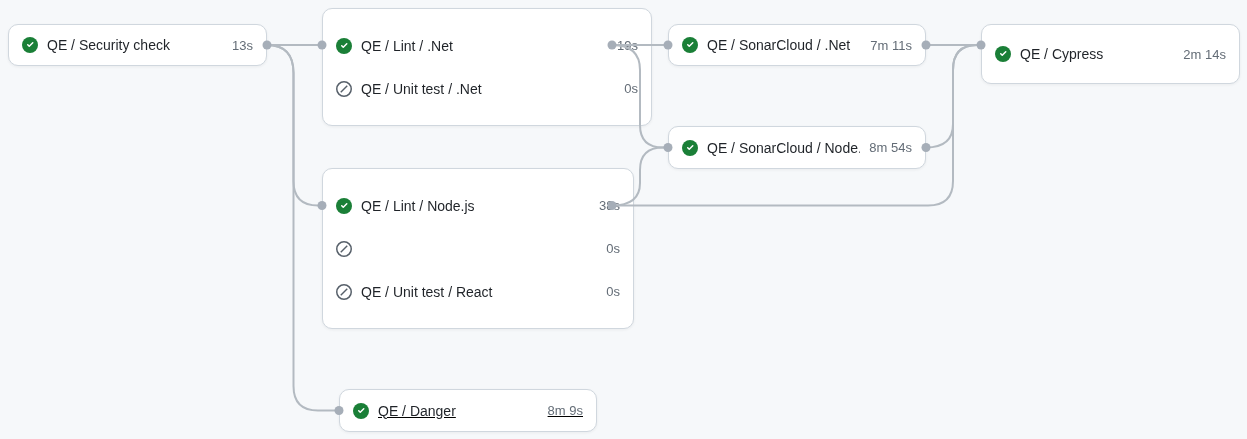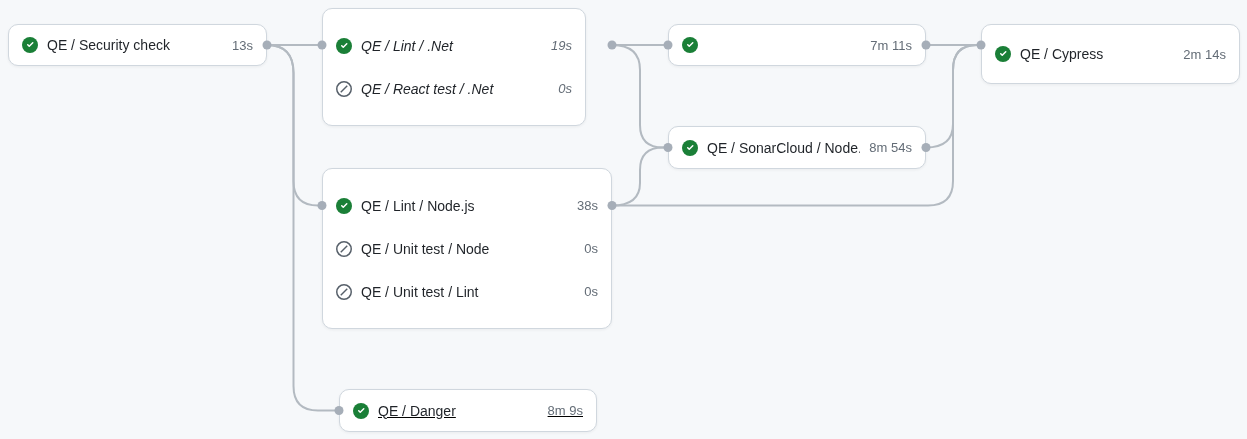--- a/index.html
+++ b/index.html
@@ -100,56 +100,57 @@
         <circle cx="8" cy="8" r="8" style="fill:var(--success-green,#1a7f37)"></circle>
         <path style="fill:var(--check-mark,#fff)" d="M11.28 5.28a.75.75 0 0 1 0 1.06l-3.5 3.5a.75.75 0 0 1-1.06 0l-1.5-1.5a.75.75 0 1 1 1.06-1.06l.97.97 2.97-2.97a.75.75 0 0 1 1.06 0Z"></path>
       </svg>
 
     </span>
     <span class="label">QE / Security check</span>
     <span class="duration">13s</span>
   </a>
       </div>
   </div>
-    <div class="card" style="left: 322px; top: 8px; width: 264px; height: 118px; font-style: italic;">
+    <div class="card" style="left: 322px; top: 8px; width: 330px; height: 118px;">
     <div class="rows">
         <a class="row" data-status="success">
     <span class="icon">
       <svg class="ic-success" width="16" height="16" viewBox="0 0 16 16" aria-hidden="true">
         <circle cx="8" cy="8" r="8" style="fill:var(--success-green,#1a7f37)"></circle>
         <path style="fill:var(--check-mark,#fff)" d="M11.28 5.28a.75.75 0 0 1 0 1.06l-3.5 3.5a.75.75 0 0 1-1.06 0l-1.5-1.5a.75.75 0 1 1 1.06-1.06l.97.97 2.97-2.97a.75.75 0 0 1 1.06 0Z"></path>
       </svg>
 
     </span>
     <span class="label">QE / Lint / .Net</span>
     <span class="duration">19s</span>
   </a>
         <a class="row" data-status="skipped">
     <span class="icon">
 
       <svg class="ic-skipped" width="16" height="16" viewBox="0 0 16 16" aria-hidden="true">
         <circle cx="8" cy="8" r="7.25" fill="none" style="stroke:var(--skipped-gray,#57606a)" stroke-width="1.5"></circle>
         <line x1="4.75" y1="11.25" x2="11.25" y2="4.75" style="stroke:var(--skipped-gray,#57606a)" stroke-width="1.5"></line>
       </svg>
     </span>
-    <span class="label">QE / React test / .Net</span>
+    <span class="label">QE / Unit test / .Net</span>
     <span class="duration">0s</span>
   </a>
       </div>
   </div>
     <div class="card single" style="left: 668px; top: 24px; width: 258px; height: 42px;">
     <div class="rows">
         <a class="row" data-status="success">
     <span class="icon">
       <svg class="ic-success" width="16" height="16" viewBox="0 0 16 16" aria-hidden="true">
         <circle cx="8" cy="8" r="8" style="fill:var(--success-green,#1a7f37)"></circle>
         <path style="fill:var(--check-mark,#fff)" d="M11.28 5.28a.75.75 0 0 1 0 1.06l-3.5 3.5a.75.75 0 0 1-1.06 0l-1.5-1.5a.75.75 0 1 1 1.06-1.06l.97.97 2.97-2.97a.75.75 0 0 1 1.06 0Z"></path>
       </svg>
 
     </span>
+    <span class="label">QE / SonarCloud / .Net</span>
     <span class="duration">7m 11s</span>
   </a>
       </div>
   </div>
     <div class="card single" style="left: 981px; top: 24px; width: 259px; height: 60px;">
     <div class="rows">
         <a class="row" data-status="success">
     <span class="icon">
       <svg class="ic-success" width="16" height="16" viewBox="0 0 16 16" aria-hidden="true">
         <circle cx="8" cy="8" r="8" style="fill:var(--success-green,#1a7f37)"></circle>
@@ -170,53 +171,52 @@
         <circle cx="8" cy="8" r="8" style="fill:var(--success-green,#1a7f37)"></circle>
         <path style="fill:var(--check-mark,#fff)" d="M11.28 5.28a.75.75 0 0 1 0 1.06l-3.5 3.5a.75.75 0 0 1-1.06 0l-1.5-1.5a.75.75 0 1 1 1.06-1.06l.97.97 2.97-2.97a.75.75 0 0 1 1.06 0Z"></path>
       </svg>
 
     </span>
     <span class="label">QE / SonarCloud / Node.js</span>
     <span class="duration">8m 54s</span>
   </a>
       </div>
   </div>
-    <div class="card" style="left: 322px; top: 168px; width: 290px; height: 161px;">
+    <div class="card" style="left: 322px; top: 168px; width: 312px; height: 161px;">
     <div class="rows">
         <a class="row" data-status="success">
     <span class="icon">
       <svg class="ic-success" width="16" height="16" viewBox="0 0 16 16" aria-hidden="true">
         <circle cx="8" cy="8" r="8" style="fill:var(--success-green,#1a7f37)"></circle>
         <path style="fill:var(--check-mark,#fff)" d="M11.28 5.28a.75.75 0 0 1 0 1.06l-3.5 3.5a.75.75 0 0 1-1.06 0l-1.5-1.5a.75.75 0 1 1 1.06-1.06l.97.97 2.97-2.97a.75.75 0 0 1 1.06 0Z"></path>
       </svg>
 
     </span>
     <span class="label">QE / Lint / Node.js</span>
     <span class="duration">38s</span>
   </a>
         <a class="row" data-status="skipped">
     <span class="icon">
 
       <svg class="ic-skipped" width="16" height="16" viewBox="0 0 16 16" aria-hidden="true">
         <circle cx="8" cy="8" r="7.25" fill="none" style="stroke:var(--skipped-gray,#57606a)" stroke-width="1.5"></circle>
         <line x1="4.75" y1="11.25" x2="11.25" y2="4.75" style="stroke:var(--skipped-gray,#57606a)" stroke-width="1.5"></line>
       </svg>
     </span>
-    <span class="label">QE / Unit test / Node</span>
     <span class="duration">0s</span>
   </a>
         <a class="row" data-status="skipped">
     <span class="icon">
 
       <svg class="ic-skipped" width="16" height="16" viewBox="0 0 16 16" aria-hidden="true">
         <circle cx="8" cy="8" r="7.25" fill="none" style="stroke:var(--skipped-gray,#57606a)" stroke-width="1.5"></circle>
         <line x1="4.75" y1="11.25" x2="11.25" y2="4.75" style="stroke:var(--skipped-gray,#57606a)" stroke-width="1.5"></line>
       </svg>
     </span>
-    <span class="label">QE / Unit test / Lint</span>
+    <span class="label">QE / Unit test / React</span>
     <span class="duration">0s</span>
   </a>
       </div>
   </div>
     <div class="card single" style="left: 339px; top: 389px; width: 258px; height: 43px; text-decoration: underline;">
     <div class="rows">
         <a class="row" data-status="success">
     <span class="icon">
       <svg class="ic-success" width="16" height="16" viewBox="0 0 16 16" aria-hidden="true">
         <circle cx="8" cy="8" r="8" style="fill:var(--success-green,#1a7f37)"></circle>

